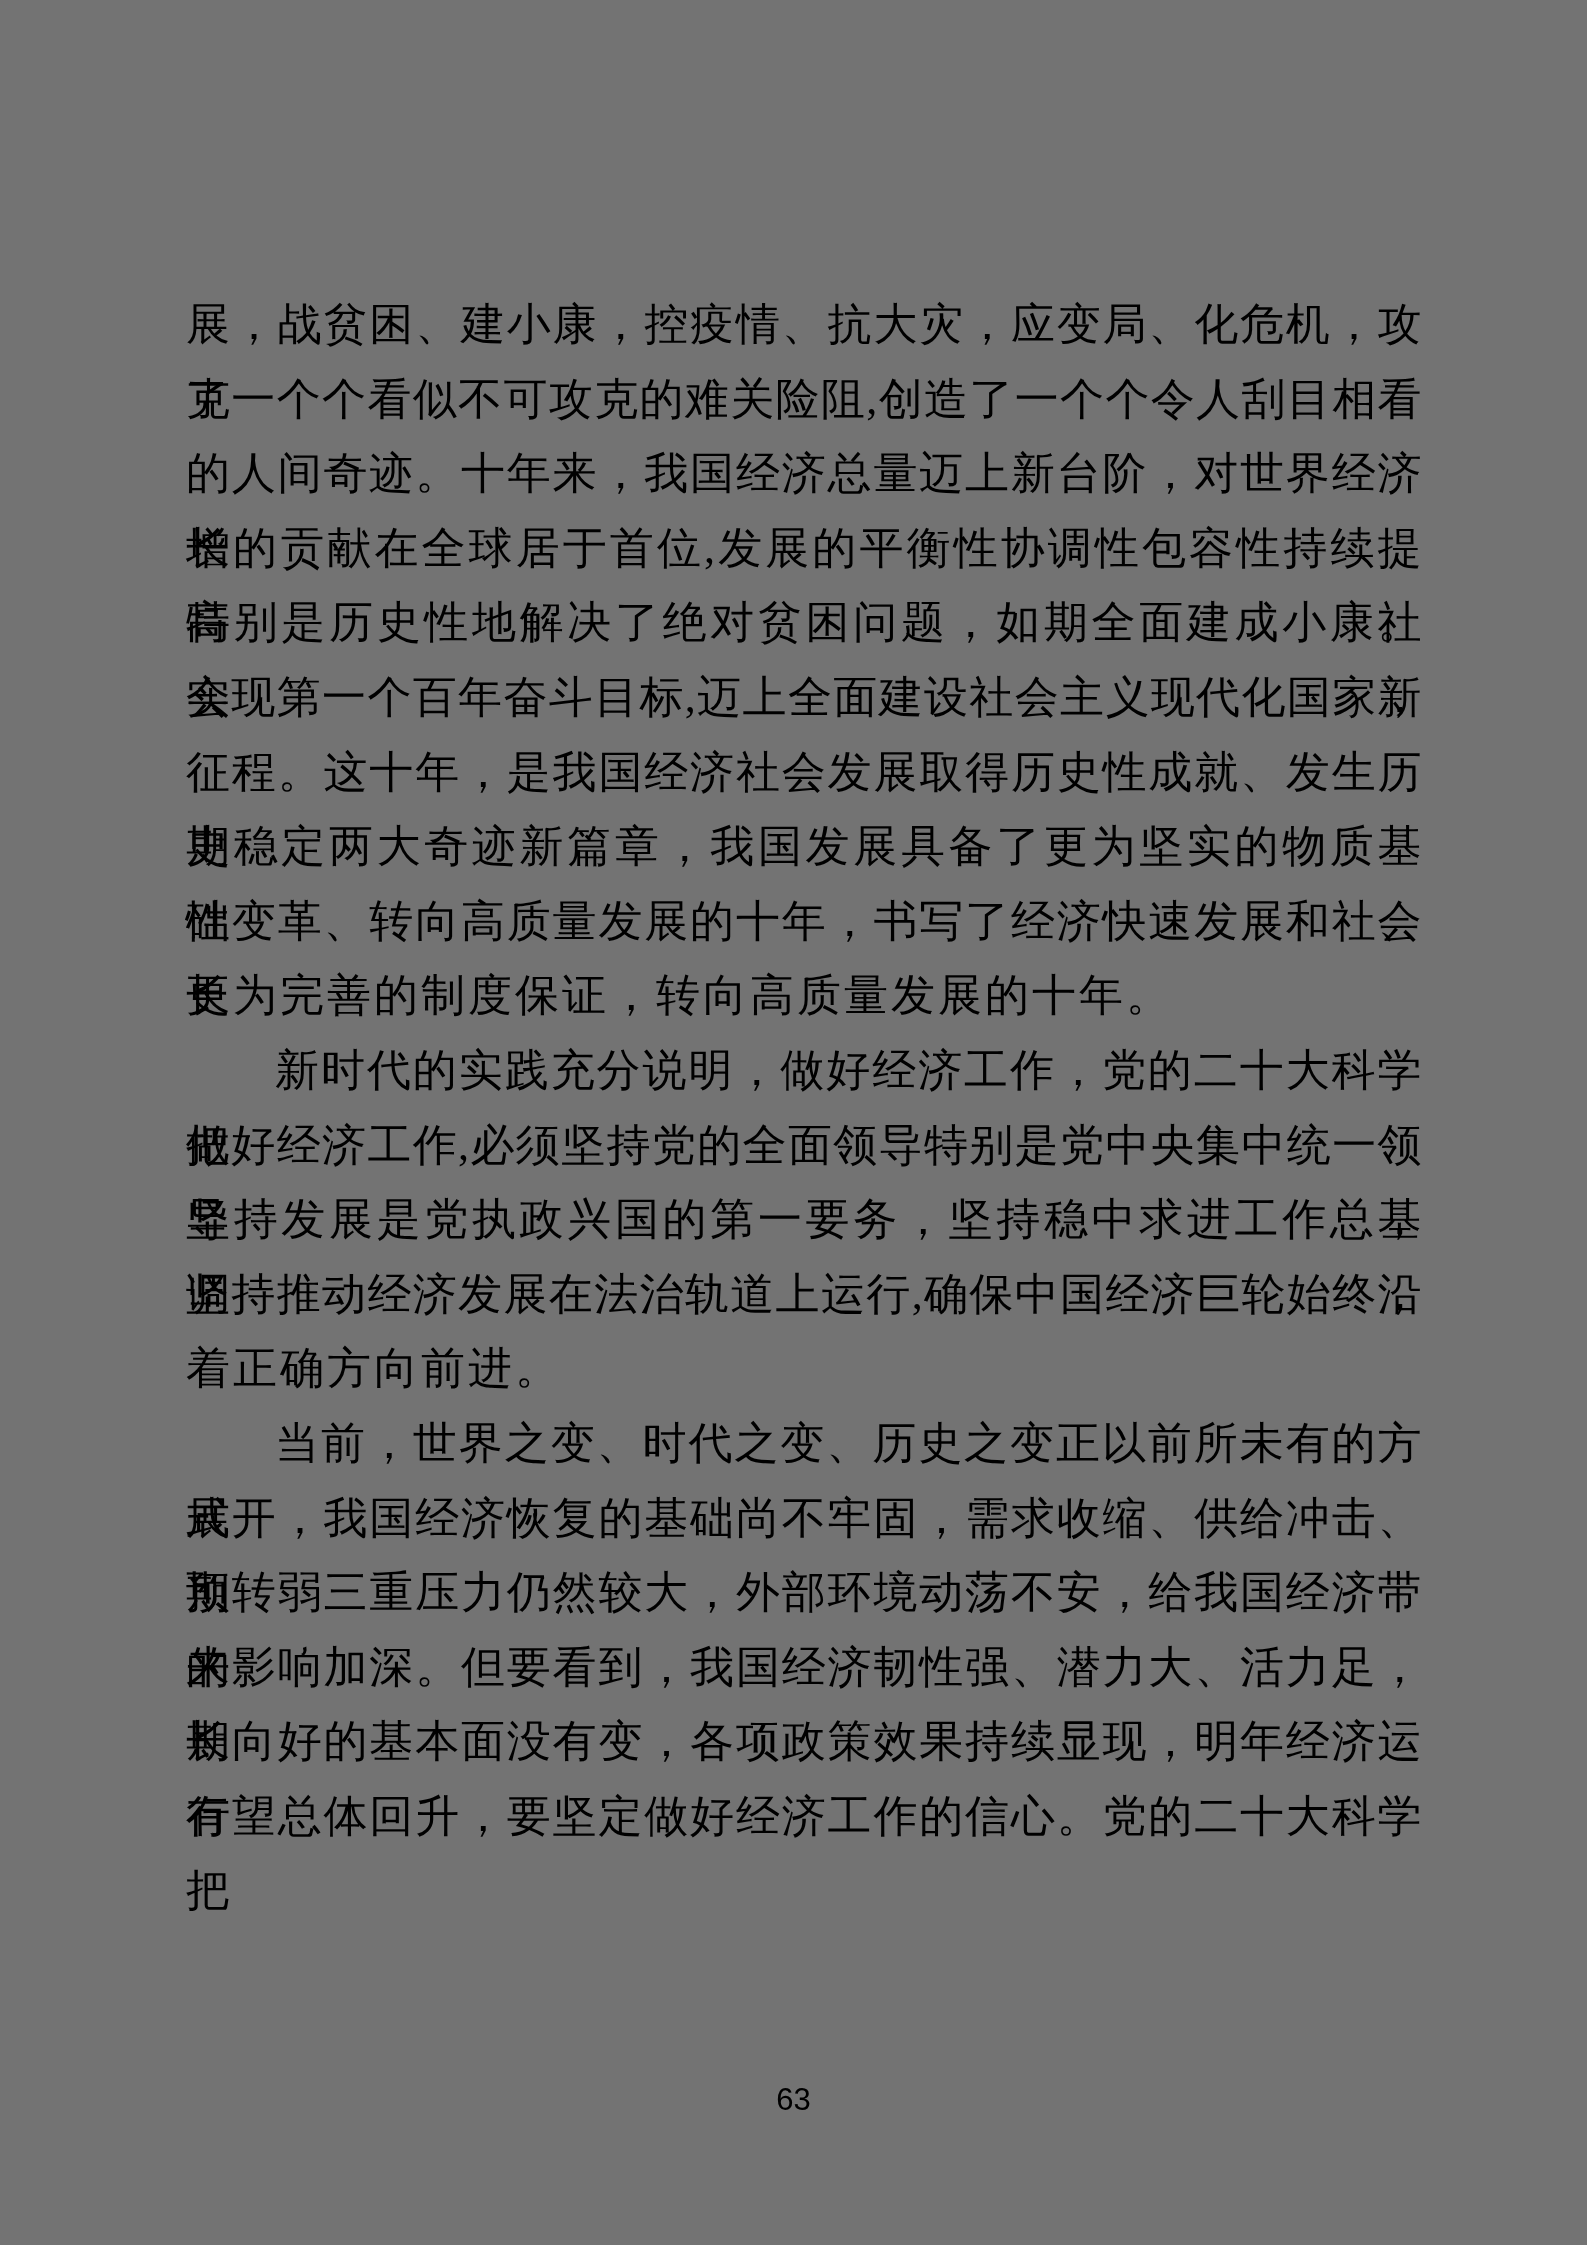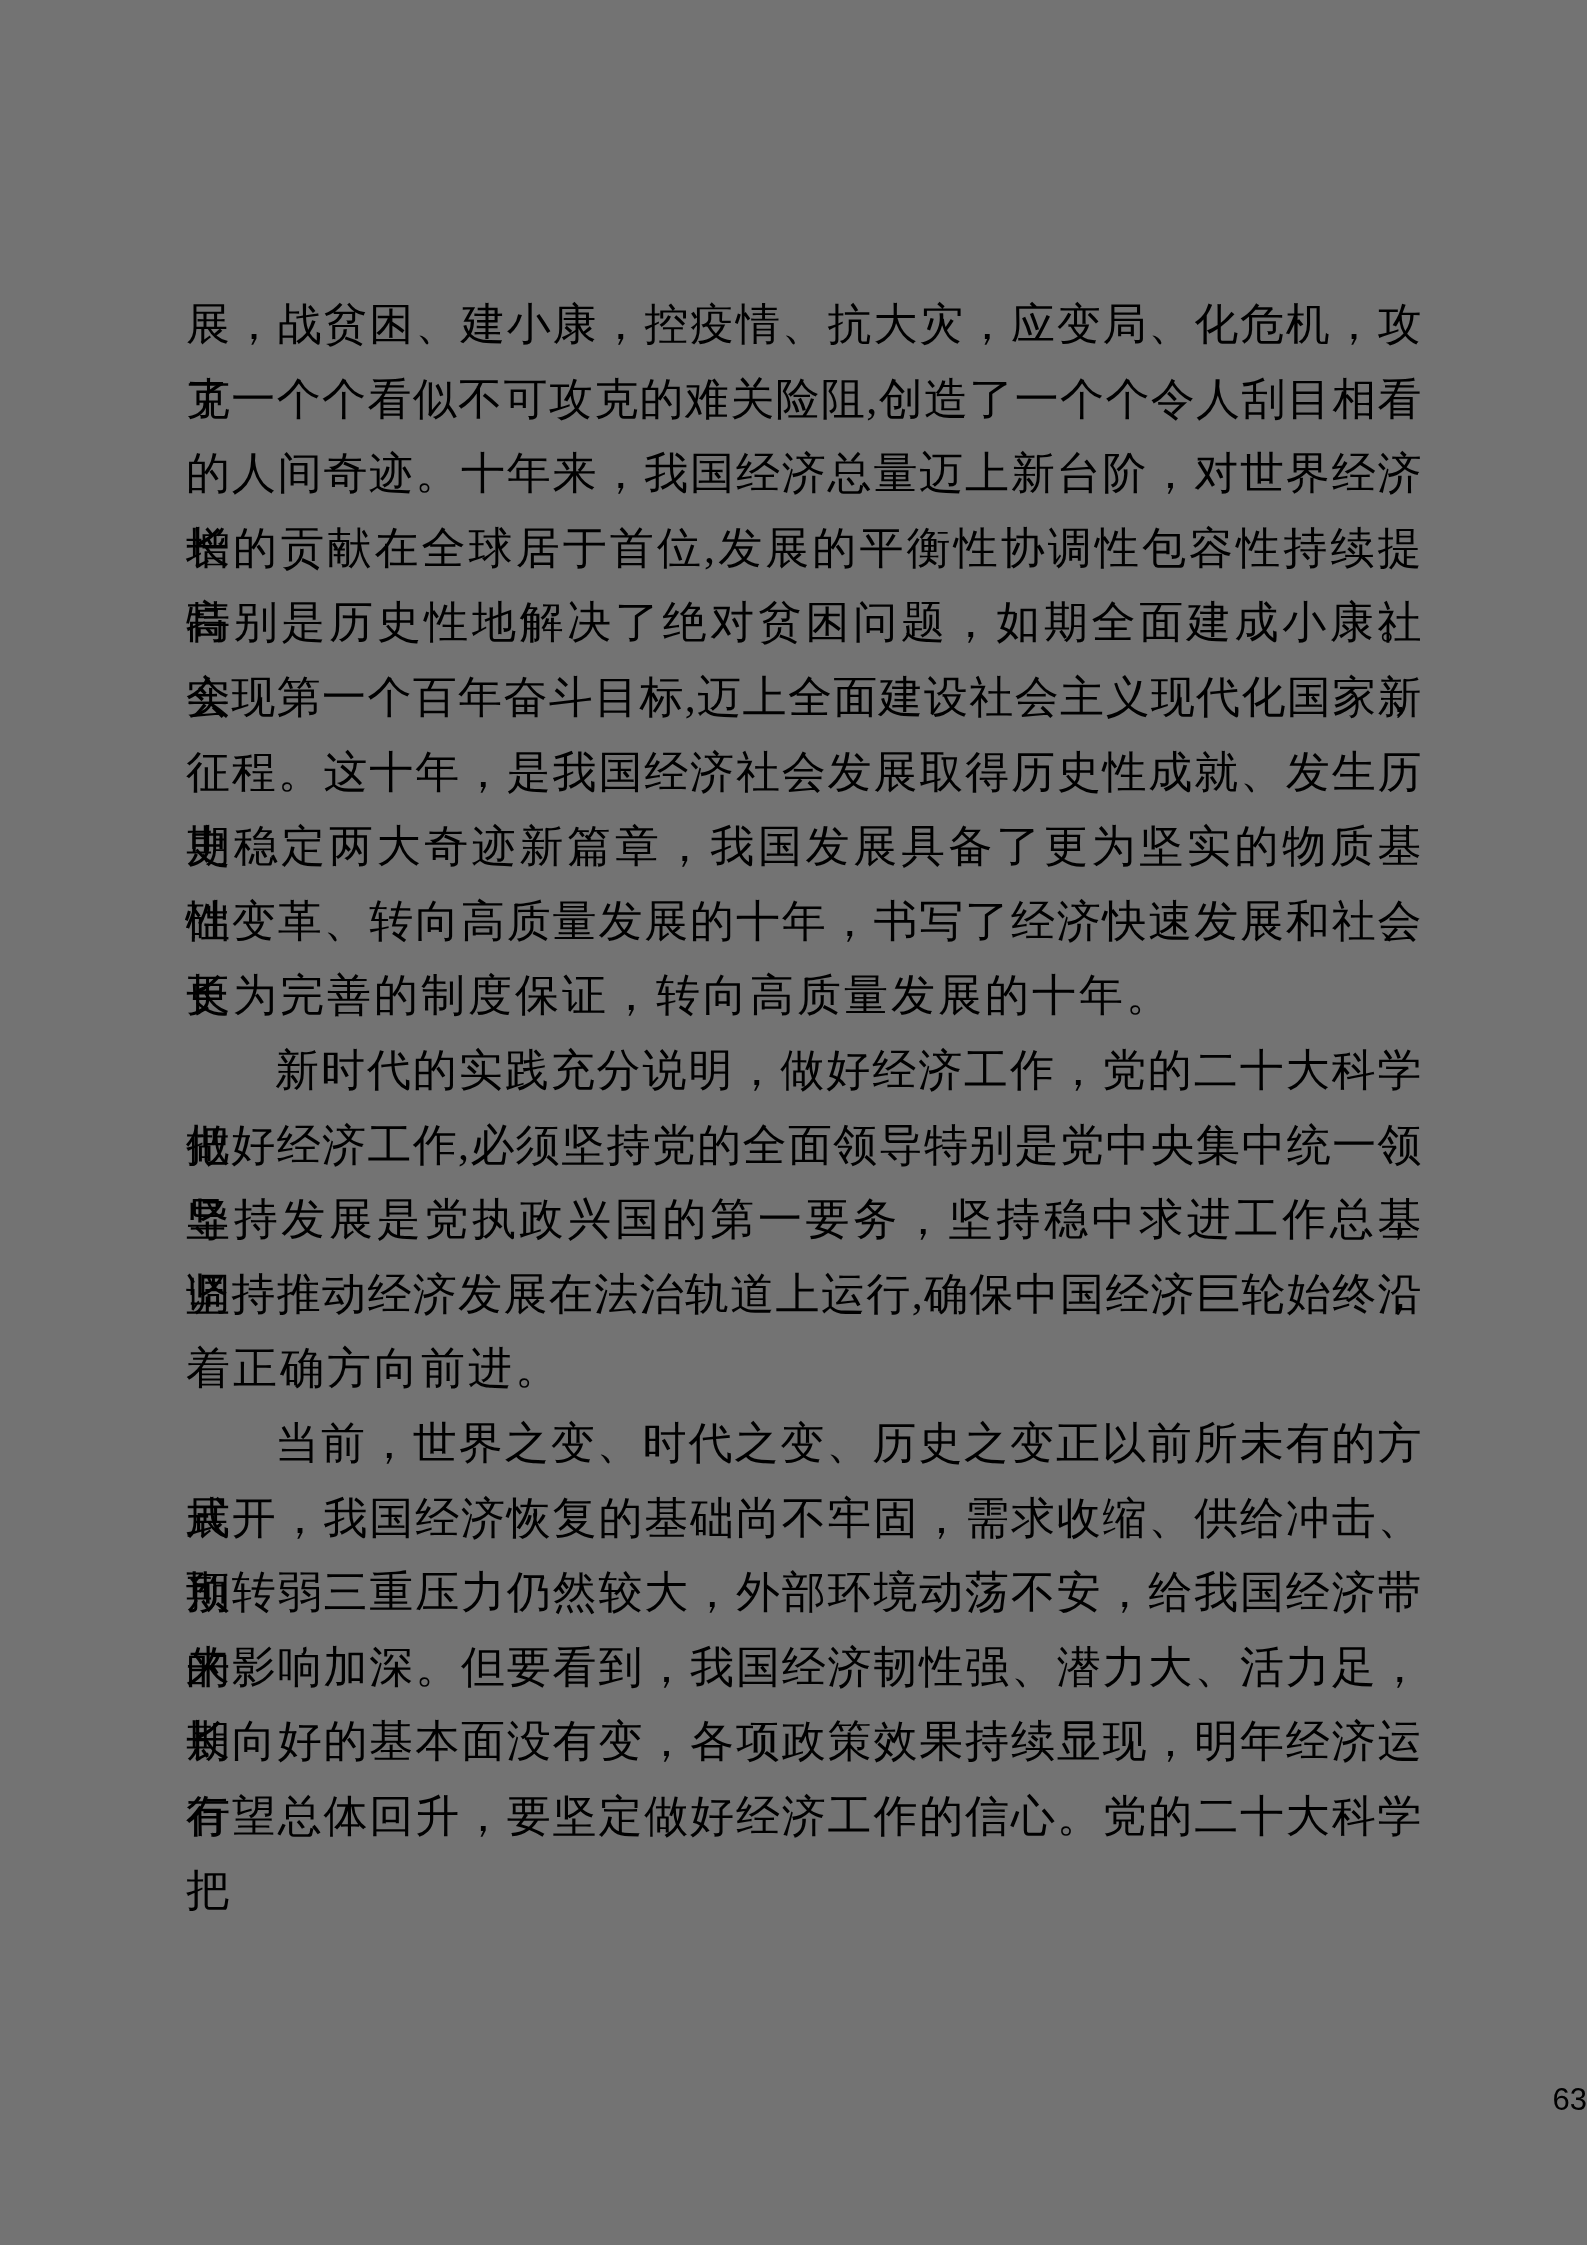--- a/index.html
+++ b/index.html
@@ -38,21 +38,21 @@
     letter-spacing: 3px;
   }
   .line.indent {
     text-indent: 89px;
   }
   .page-number {
     position: absolute;
     top: 2082px;
     left: 0;
     width: 100%;
-    text-align: right;
+    text-align: center;
     font-family: "Liberation Sans", "DejaVu Sans", sans-serif;
     font-size: 31px;
     color: #000000;
   }
 </style>
 </head>
 <body>
 
 <div class="page">
   <div class="text-block">

